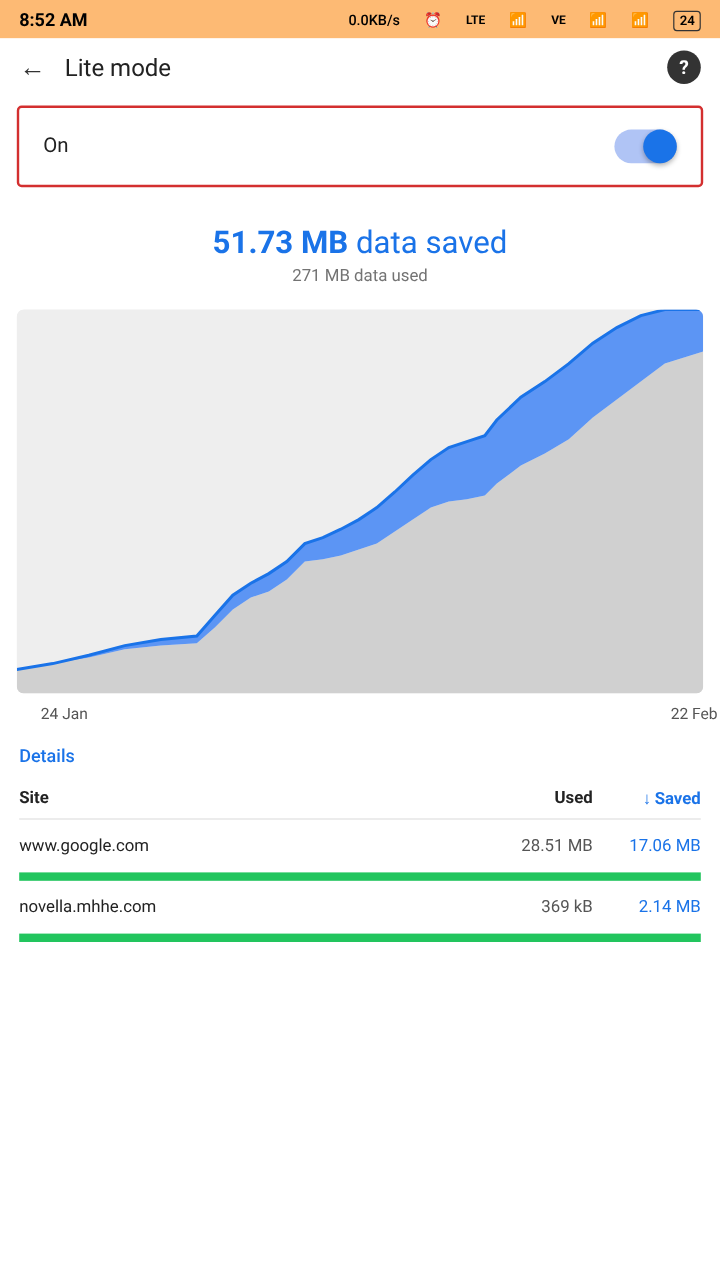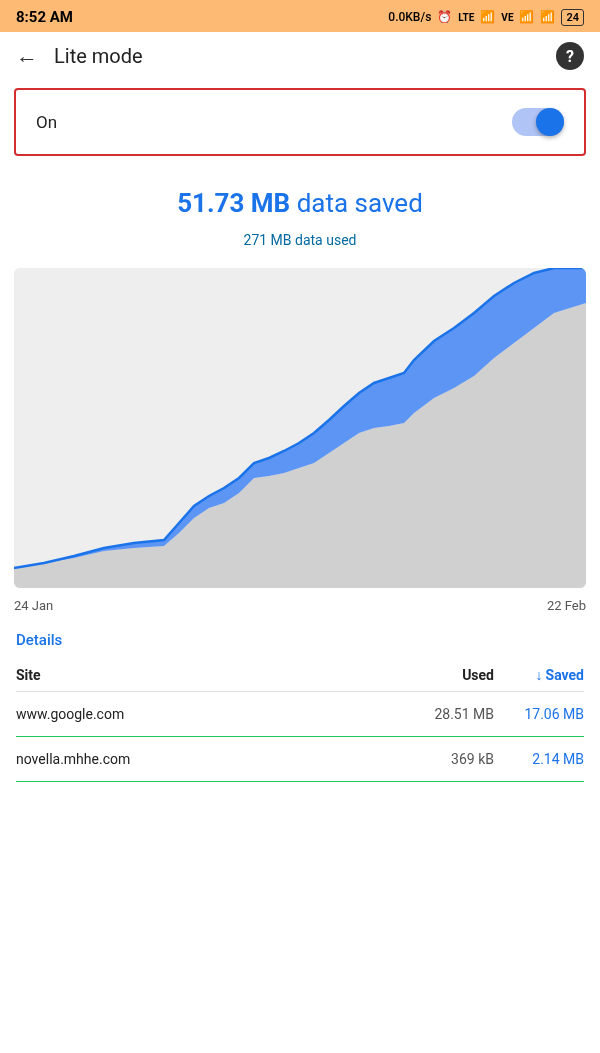--- a/index.html
+++ b/index.html
@@ -19,21 +19,21 @@
       align-items: center;
       padding: 8px 16px 6px;
       background: #fdba74;
       font-size: 13px;
       font-weight: 500;
     }
     .status-left { font-size: 15px; font-weight: 700; }
     .status-right {
       display: flex;
       align-items: center;
-      gap: 6px;
+      gap: 20px;
       font-size: 12px;
     }
     .battery-box {
       border: 1.5px solid #333;
       border-radius: 3px;
       padding: 1px 4px;
       font-size: 11px;
       font-weight: 600;
     }
 
@@ -120,43 +120,44 @@
     .data-saved-main {
       font-size: 26px;
       color: #1a73e8;
       font-weight: 400;
     }
     .data-saved-main .amount {
       font-weight: 700;
     }
     .data-used-sub {
       font-size: 14px;
-      color: #0369a1;
-      margin-top: 14px;
+      color: #737373;
+      margin-top: 4px;
     }
 
     
     .chart-container {
       margin: 8px 14px 4px;
       background: #f0f0f0;
       border-radius: 6px;
       height: 320px;
       position: relative;
       overflow: hidden;
     }
     .chart-container svg {
       width: 100%;
       height: 100%;
     }
     .chart-dates {
       display: flex;
       justify-content: space-between;
-      padding: 6px 14px;
+      padding: 6px 2px;
       font-size: 13px;
       color: #555;
+      margin-left: 32px;
     }
 
     
     .details-section {
       padding: 12px 16px 0;
     }
     .details-link {
       color: #1a73e8;
       font-size: 15px;
       font-weight: 500;
@@ -191,21 +192,21 @@
       text-align: right;
       display: flex;
       align-items: center;
       justify-content: flex-end;
       gap: 3px;
     }
     .table-row {
       display: flex;
       align-items: center;
       padding: 14px 0;
-      border-bottom: 1px solid #22c55e;
+      border-bottom: 7px solid #22c55e;
     }
     .td-site {
       font-size: 14px;
       color: #222;
       flex: 1;
     }
     .td-used {
       font-size: 14px;
       color: #555;
       width: 90px;

